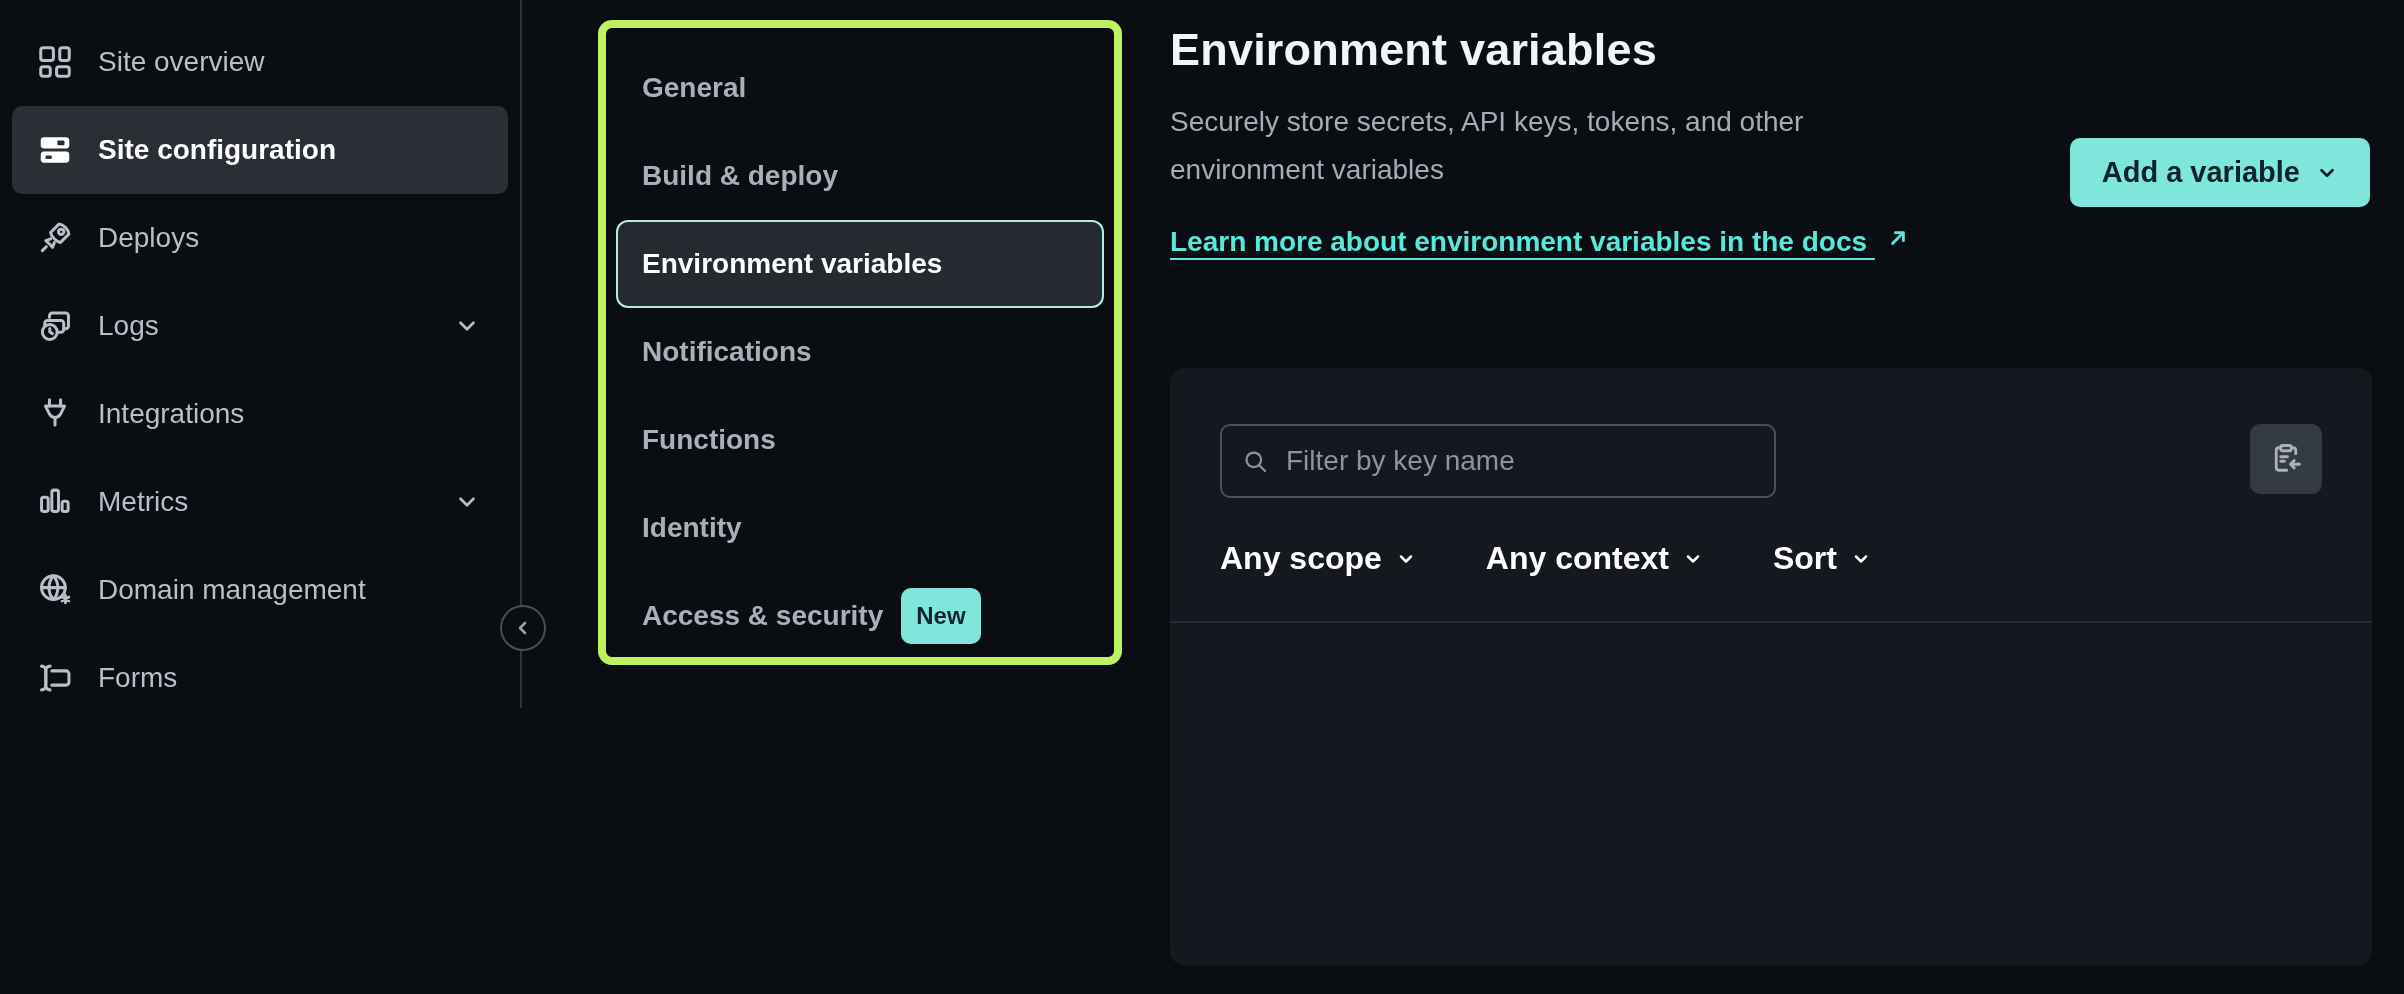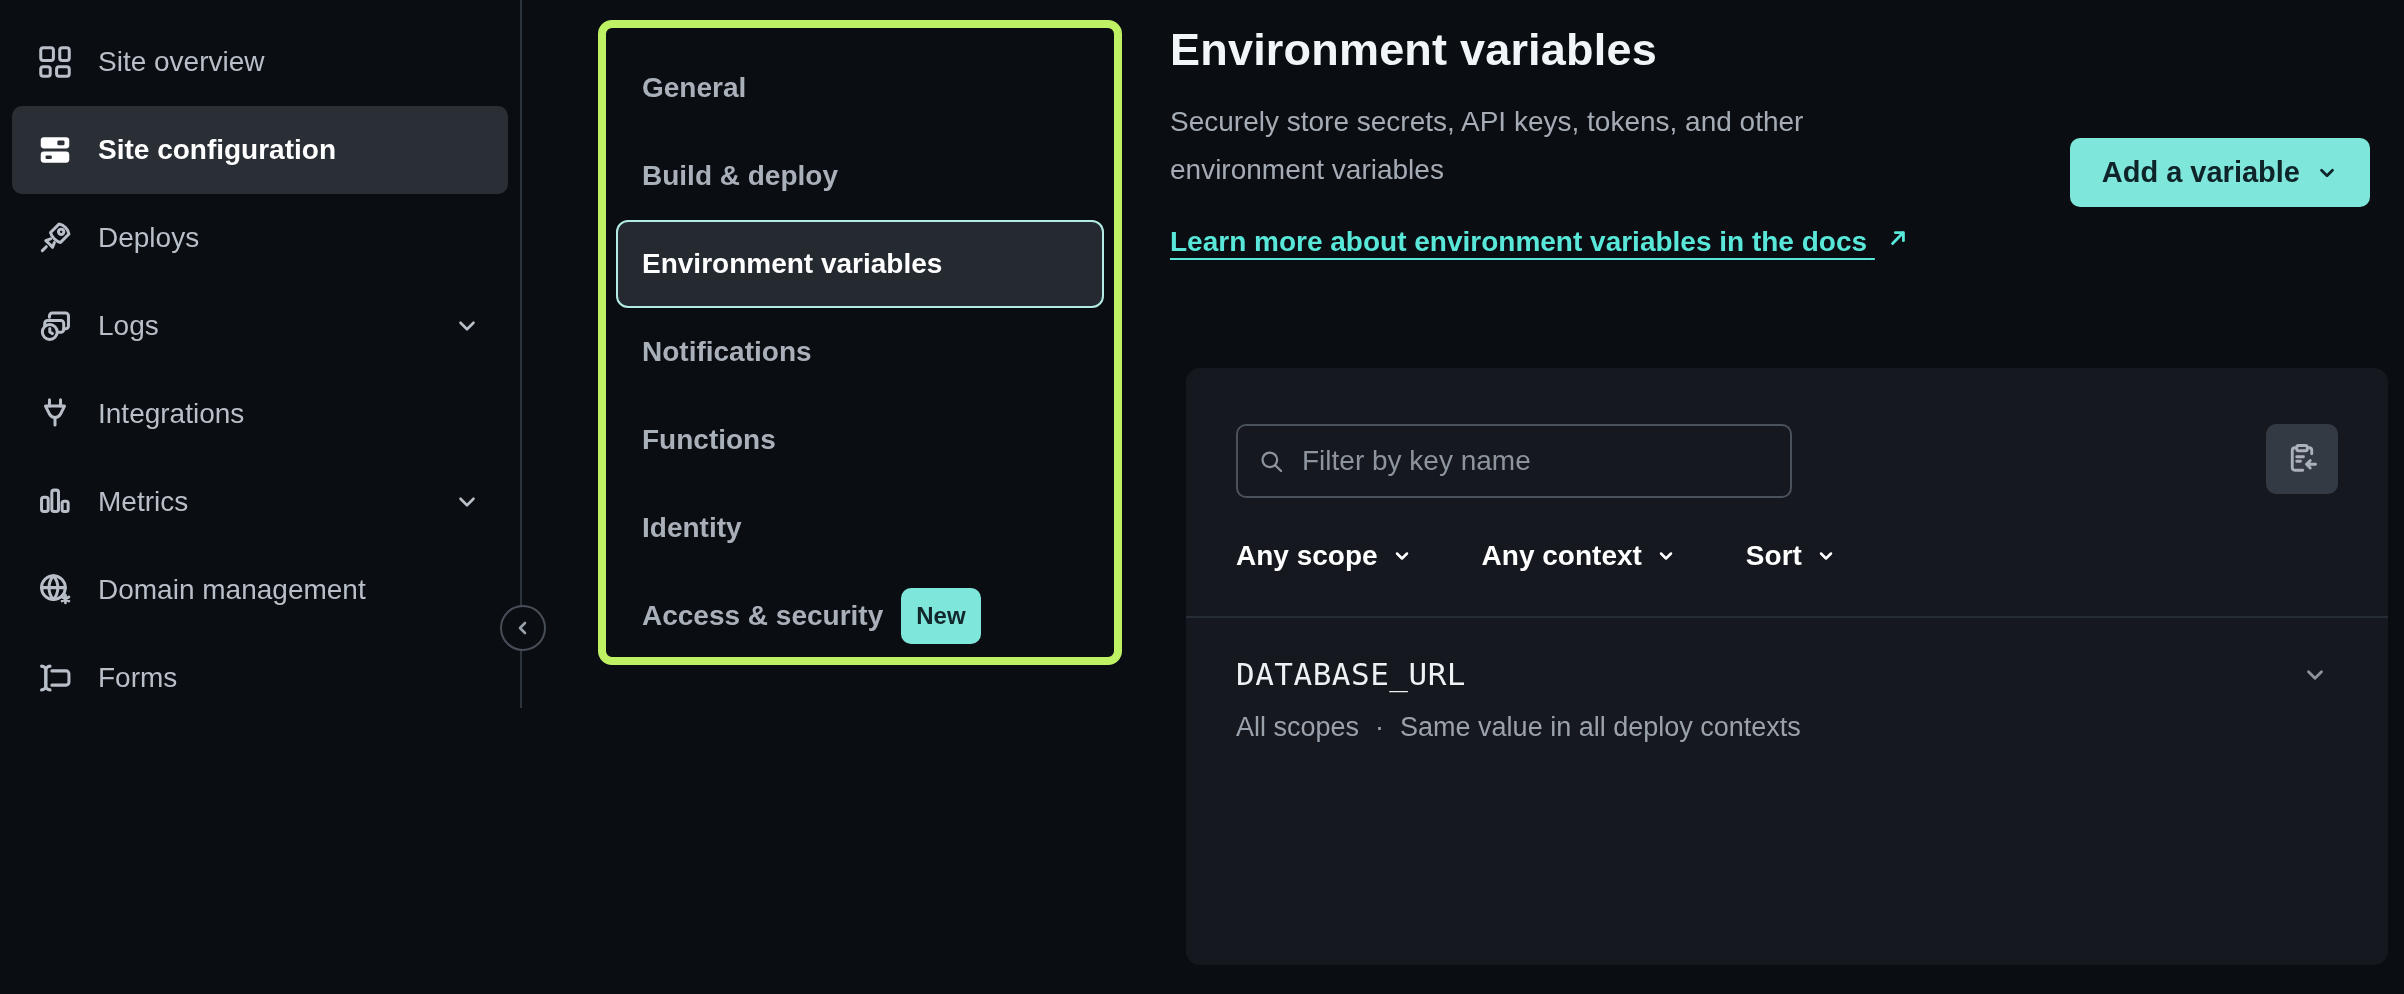--- a/index.html
+++ b/index.html
@@ -69,21 +69,21 @@
   .add-btn {
     position:absolute; top:138px; right:2px; height:69px; padding:0 32px;
     background:#7ee6db; color:#0f2429; border:none; border-radius:10px;
     font-family:"Liberation Sans", sans-serif; font-size:29px; font-weight:bold;
     display:flex; align-items:center; gap:16px; cursor:pointer;
   }
   .add-btn .chev { width:22px; height:22px; color:#0f2429; }
 
   
   .panel {
-    position:absolute; left:16px; top:368px; width:1202px; height:597px;
+    position:absolute; left:0; top:368px; width:1202px; height:597px;
     background:#15181e; border-radius:14px; padding:56px 50px 0 50px;
   }
   .filter-row { display:flex; align-items:flex-start; }
   .filter-input-wrap {
     position:relative; width:556px; height:74px;
   }
   .filter-input-wrap .search-ico {
     position:absolute; left:22px; top:24px; width:27px; height:27px; color:#8d949e;
   }
   .filter-input {
@@ -96,21 +96,21 @@
   .import-btn {
     margin-left:auto; width:72px; height:70px; background:#343a43;
     border:none; border-radius:10px; display:flex; align-items:center; justify-content:center;
     color:#aab1ba; cursor:pointer;
   }
   .import-btn svg { width:36px; height:36px; }
 
   .dropdown-row { display:flex; align-items:center; gap:70px; margin-top:42px; }
   .dropdown {
     display:flex; align-items:center; gap:14px;
-    font-size:28px; font-weight:bold; color:#ffffff; cursor:pointer;
+    font-size:32px; font-weight:bold; color:#ffffff; cursor:pointer;
   }
   .dropdown .chev { width:20px; height:20px; color:#ffffff; }
 
   .panel-divider { height:2px; background:#262c34; margin:44px -50px 0 -50px; }
 
   .env-row { position:relative; padding-top:38px; }
   .env-key { font-family:"DejaVu Sans Mono", monospace; font-size:31px; color:#eef1f3; letter-spacing:0.5px; }
   .env-meta { margin-top:20px; font-size:27px; color:#9ba2ac; display:flex; align-items:center; gap:16px; }
   .env-row .row-chev {
     position:absolute; right:10px; top:44px; width:26px; height:26px; color:#8d949e; cursor:pointer;
@@ -329,28 +329,15 @@
         <span class="chev">
           <svg viewBox="0 0 24 24" fill="none" stroke="currentColor" stroke-width="3" stroke-linecap="round" stroke-linejoin="round">
               <path d="M6 9l6 6 6-6"></path>
             </svg>
         </span>
       </div>
     </div>
 
     <div class="panel-divider"></div>
 
-    <div class="env-row">
-      <div class="env-key">DATABASE_URL</div>
-      <div class="env-meta">
-        <span>All scopes</span>
-        <span>·</span>
-        <span>Same value in all deploy contexts</span>
-      </div>
-      <span class="row-chev">
-        <svg viewBox="0 0 24 24" fill="none" stroke="currentColor" stroke-width="2.6" stroke-linecap="round" stroke-linejoin="round">
-            <path d="M6 9l6 6 6-6"></path>
-          </svg>
-      </span>
-    </div>
 
   </section>
 </main>
 
 </body></html>

